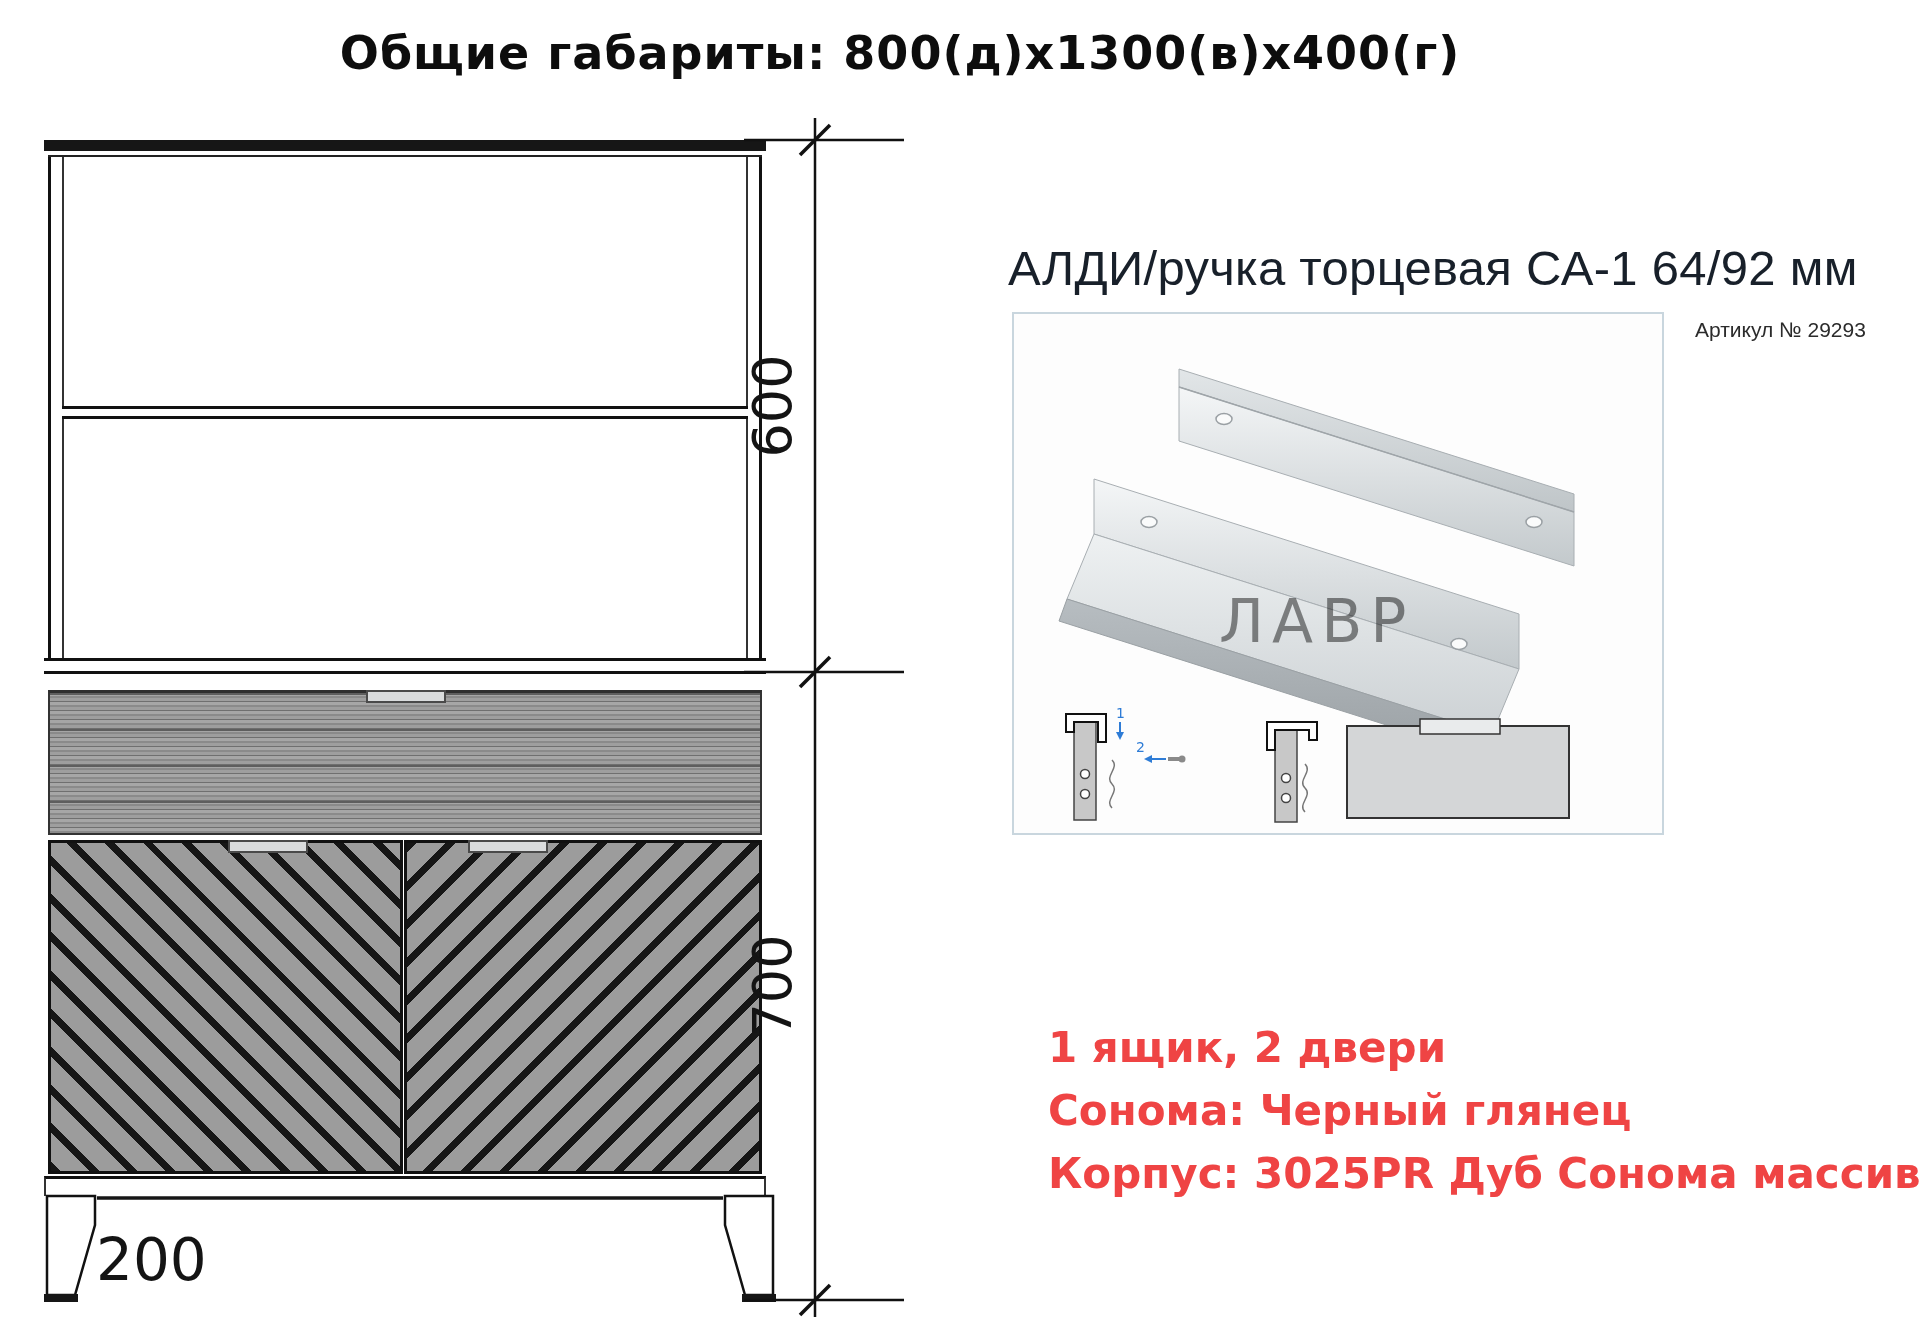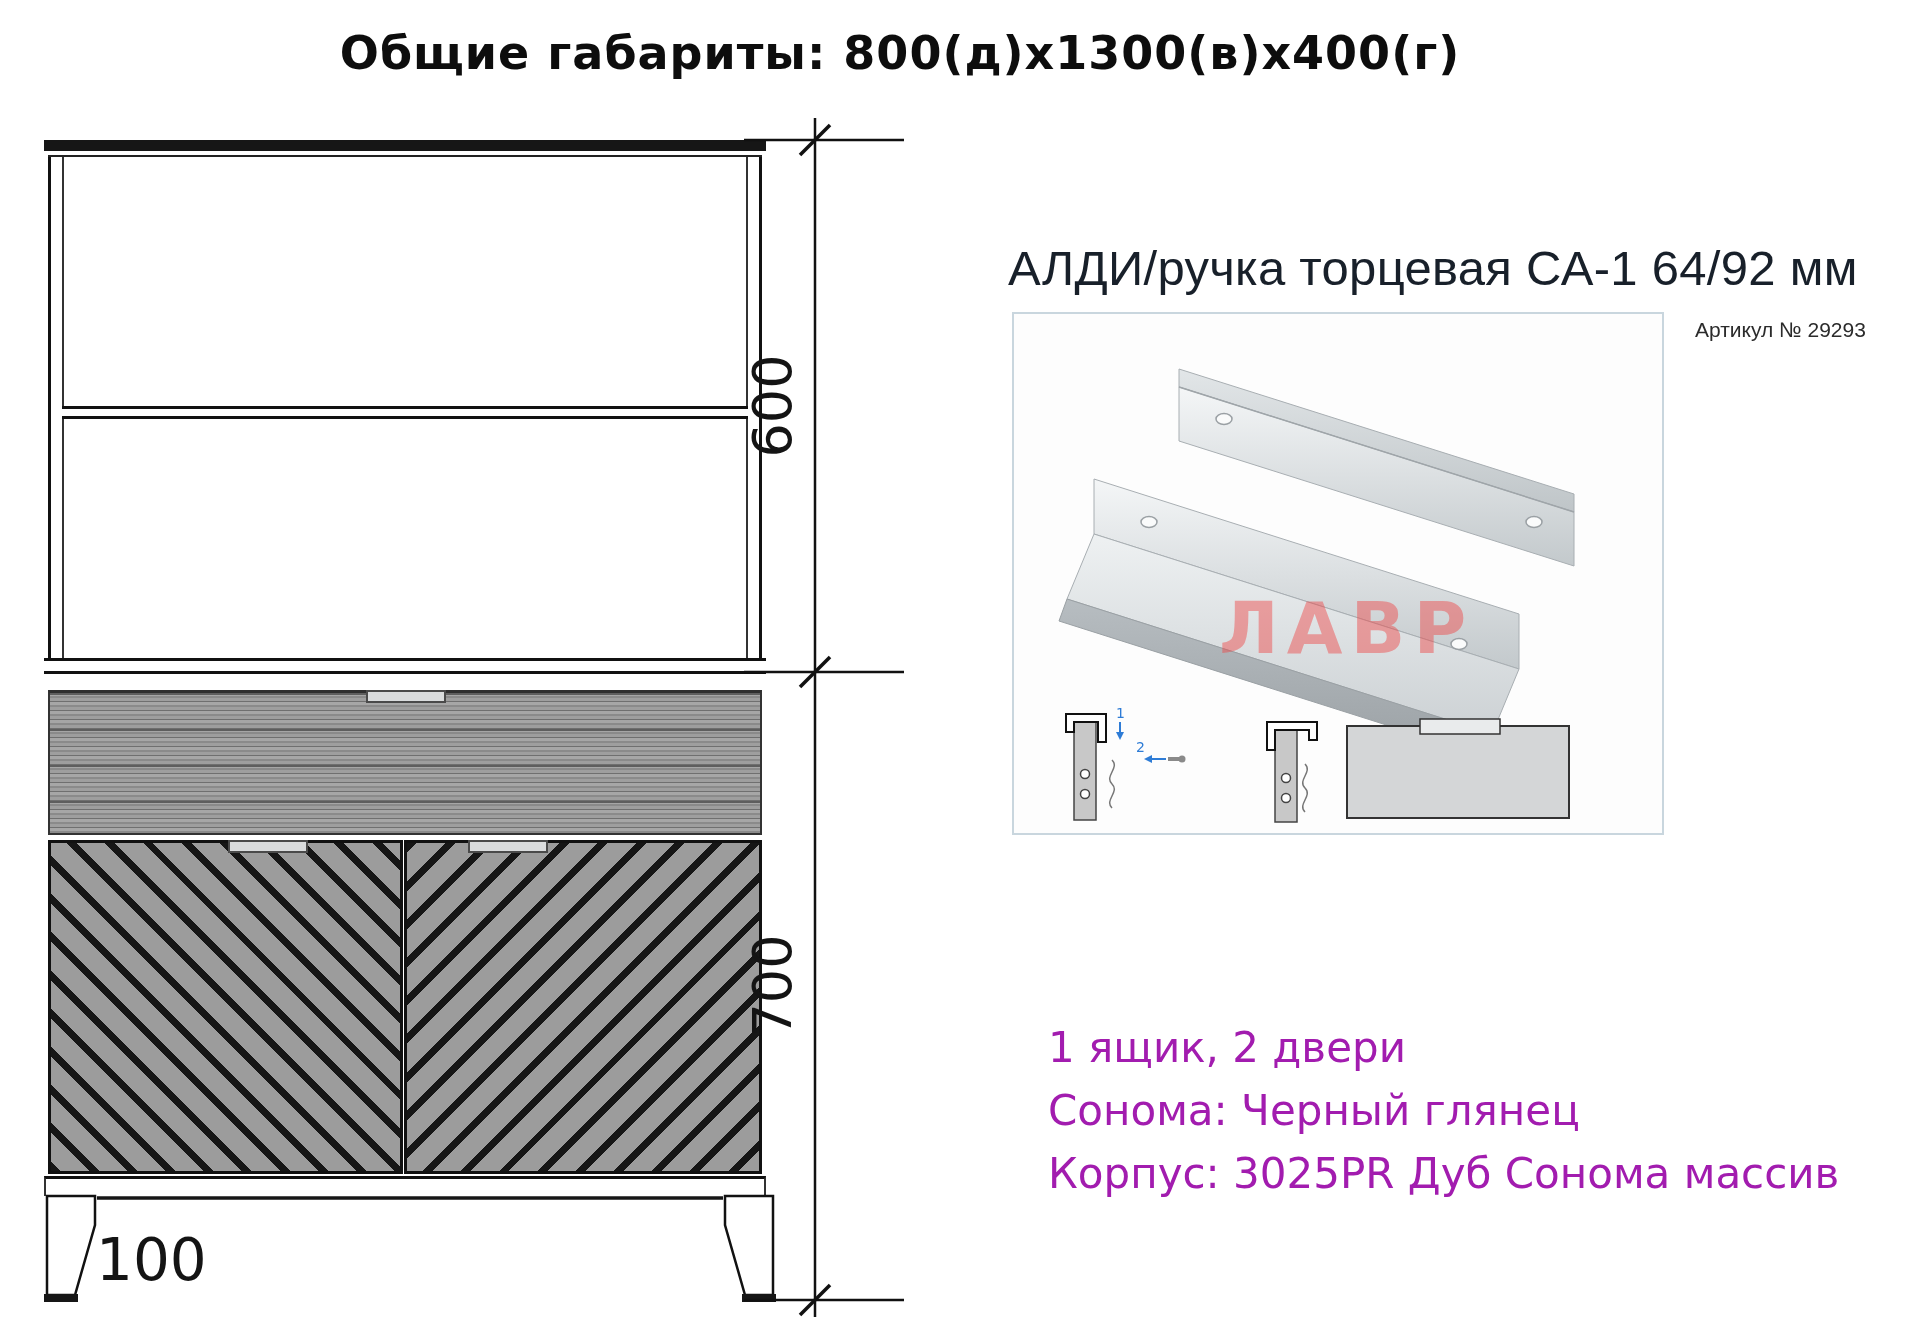--- a/index.html
+++ b/index.html
@@ -41,25 +41,25 @@
   .dim-rot{transform:translate(-50%,-50%) rotate(-90deg);}
   .dim-100{left:96px;top:1226px;font-size:58px;}
 
   
   .prod-heading{left:1008px;top:240px;font-family:"Liberation Sans",sans-serif;
                 font-size:49px;color:#18202a;white-space:nowrap;letter-spacing:.3px;}
   .prod-article{left:1695px;top:318px;font-family:"Liberation Sans",sans-serif;
                 font-size:21px;color:#2b2b2b;white-space:nowrap;}
   .prod-box{left:1012px;top:312px;width:652px;height:523px;background:#fdfdfd;
             border:2px solid #c9d6de;box-sizing:border-box;}
-  .watermark{left:205px;top:272px;font-size:72px;font-weight:bold;color:#ef4444;
+  .watermark{left:205px;top:272px;font-size:60px;font-weight:normal;color:#000000;
              opacity:.45;letter-spacing:8px;white-space:nowrap;}
 
   
-  .specs{left:1048px;top:1016px;font-size:42px;color:#a21caf;}
+  .specs{left:1048px;top:1016px;font-size:42px;color:#ef4444;font-weight:bold;}
   .specs div{height:63px;line-height:63px;white-space:nowrap;}
 </style>
 </head>
 <body>
 
 <div class="canvas">
 
   <div class="abs title">Общие габариты: 800(д)х1300(в)х400(г)</div>
 
   <div>
@@ -98,21 +98,21 @@
     <line x1="14" y1="30" x2="174" y2="30" stroke="#111" stroke-width="2.5"></line>
     <line x1="14" y1="562" x2="174" y2="562" stroke="#111" stroke-width="2.5"></line>
     <line x1="14" y1="1190" x2="174" y2="1190" stroke="#111" stroke-width="2.5"></line>
     <line x1="70" y1="45" x2="100" y2="15" stroke="#111" stroke-width="3.5"></line>
     <line x1="70" y1="577" x2="100" y2="547" stroke="#111" stroke-width="3.5"></line>
     <line x1="70" y1="1205" x2="100" y2="1175" stroke="#111" stroke-width="3.5"></line>
   </svg>
 
   <div class="abs dim-label dim-rot" style="left:772px;top:406px;">600</div>
   <div class="abs dim-label dim-rot" style="left:772px;top:986px;">700</div>
-  <div class="abs dim-label dim-100">100</div>
+  <div class="abs dim-label dim-100">200</div>
 
   <div class="abs prod-heading">АЛДИ/ручка торцевая СА-1 64/92 мм</div>
   <div class="abs prod-article">Артикул № 29293</div>
 
   <div class="abs prod-box">
 
     <svg class="abs" style="left:0;top:0;" width="648" height="519" viewBox="0 0 648 519">
       <defs>
         <linearGradient id="gWall" x1="0" y1="0" x2="0" y2="1">
           <stop offset="0" stop-color="#f4f6f7"></stop>

